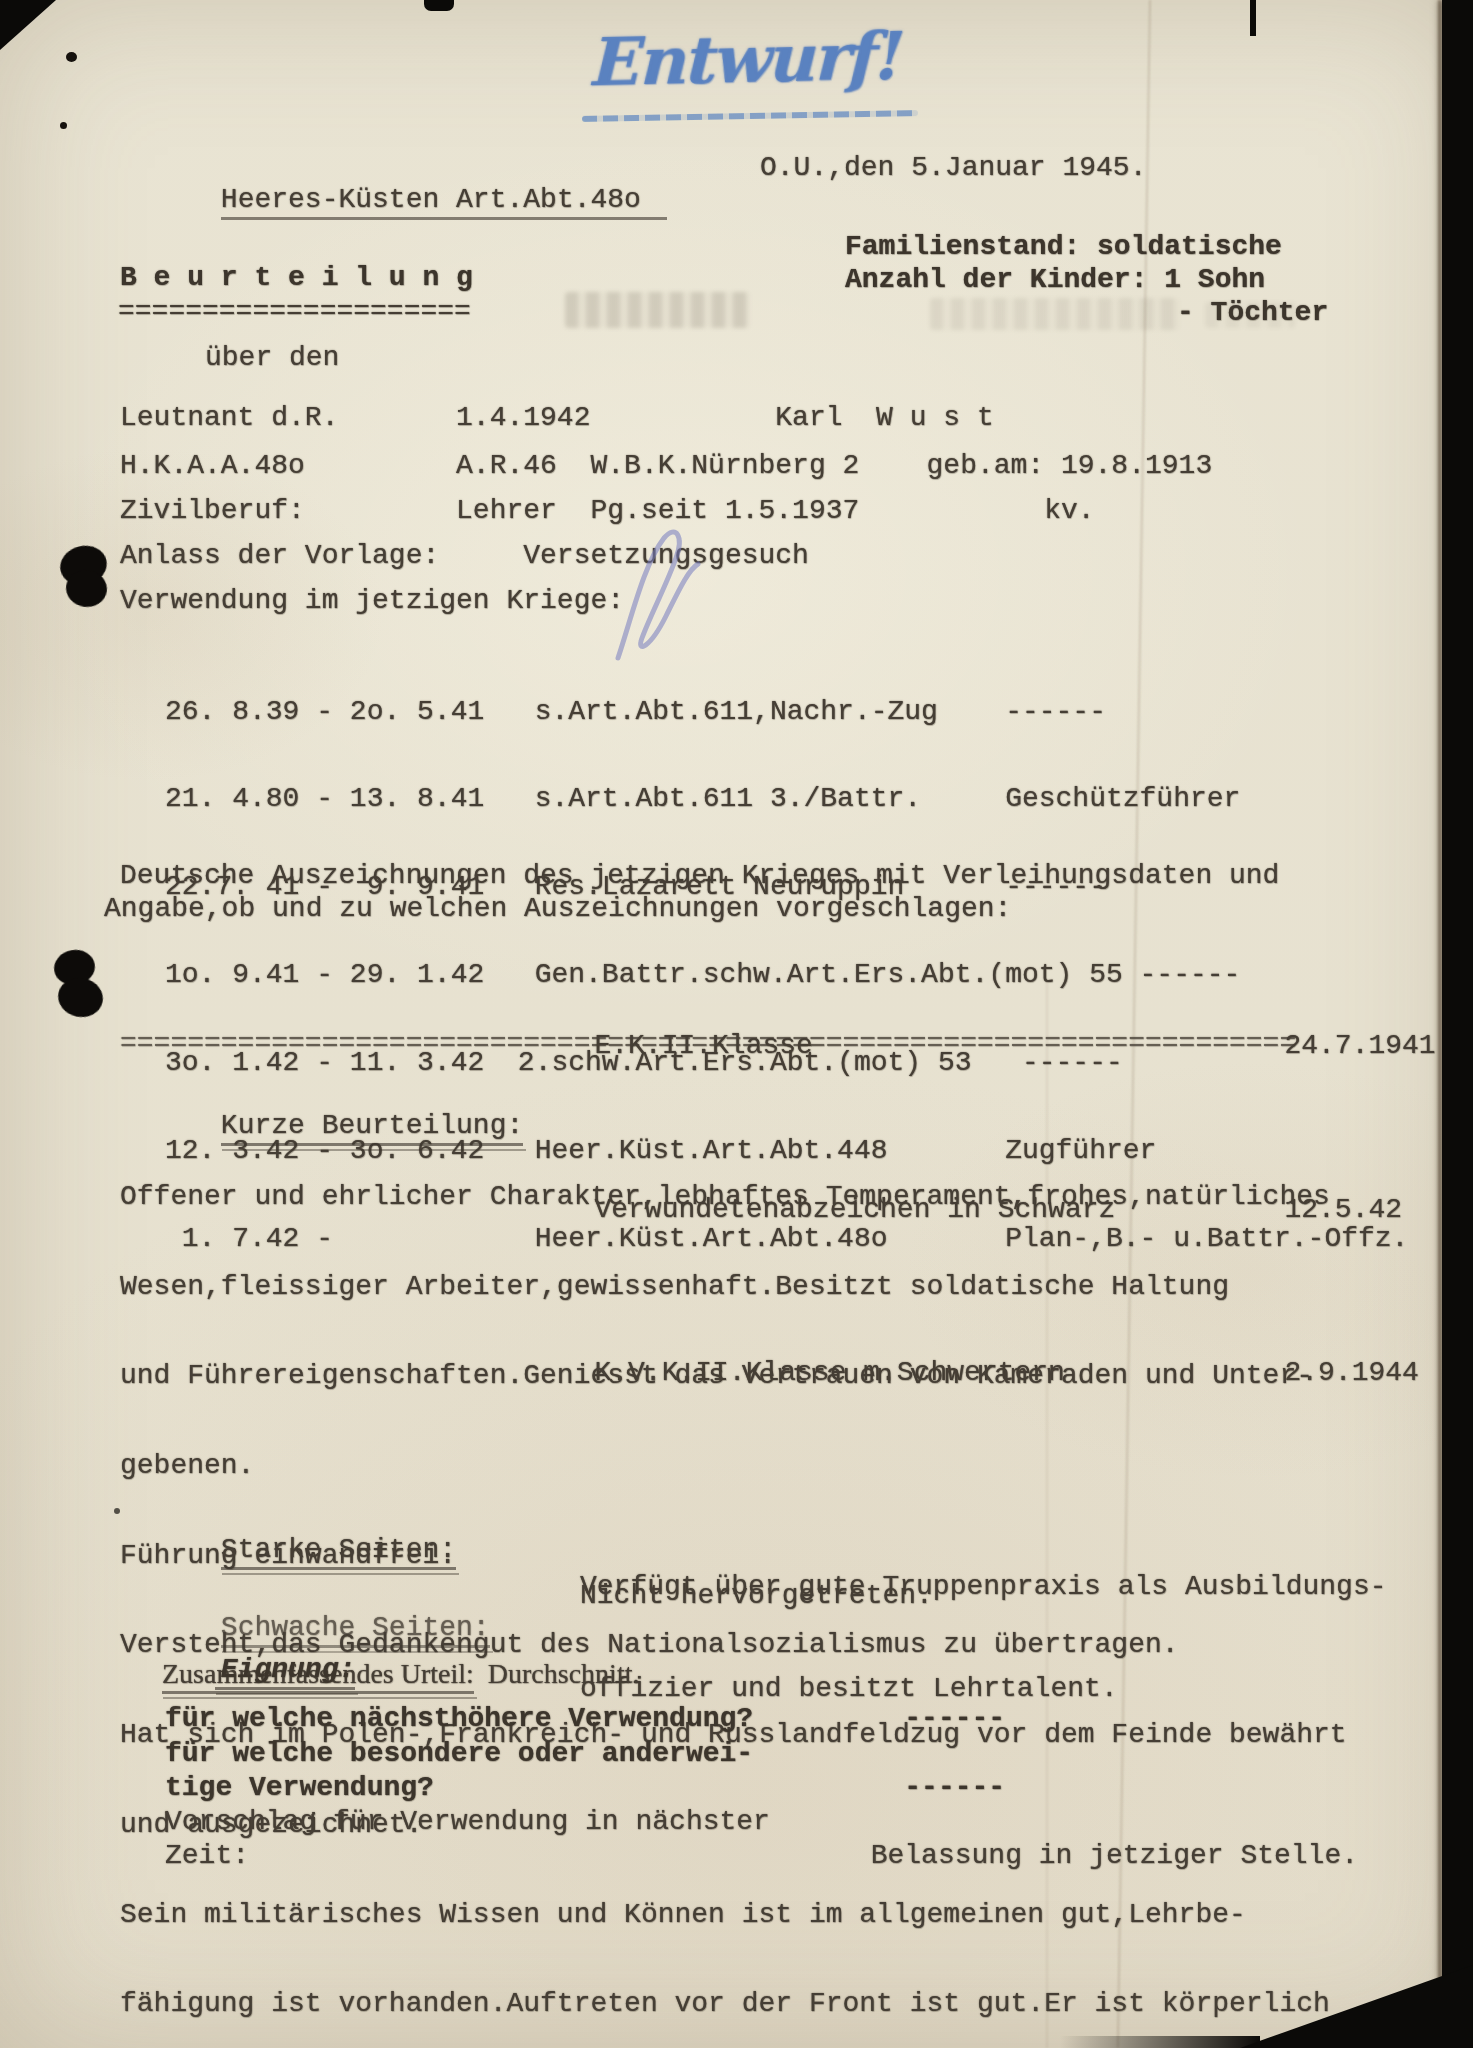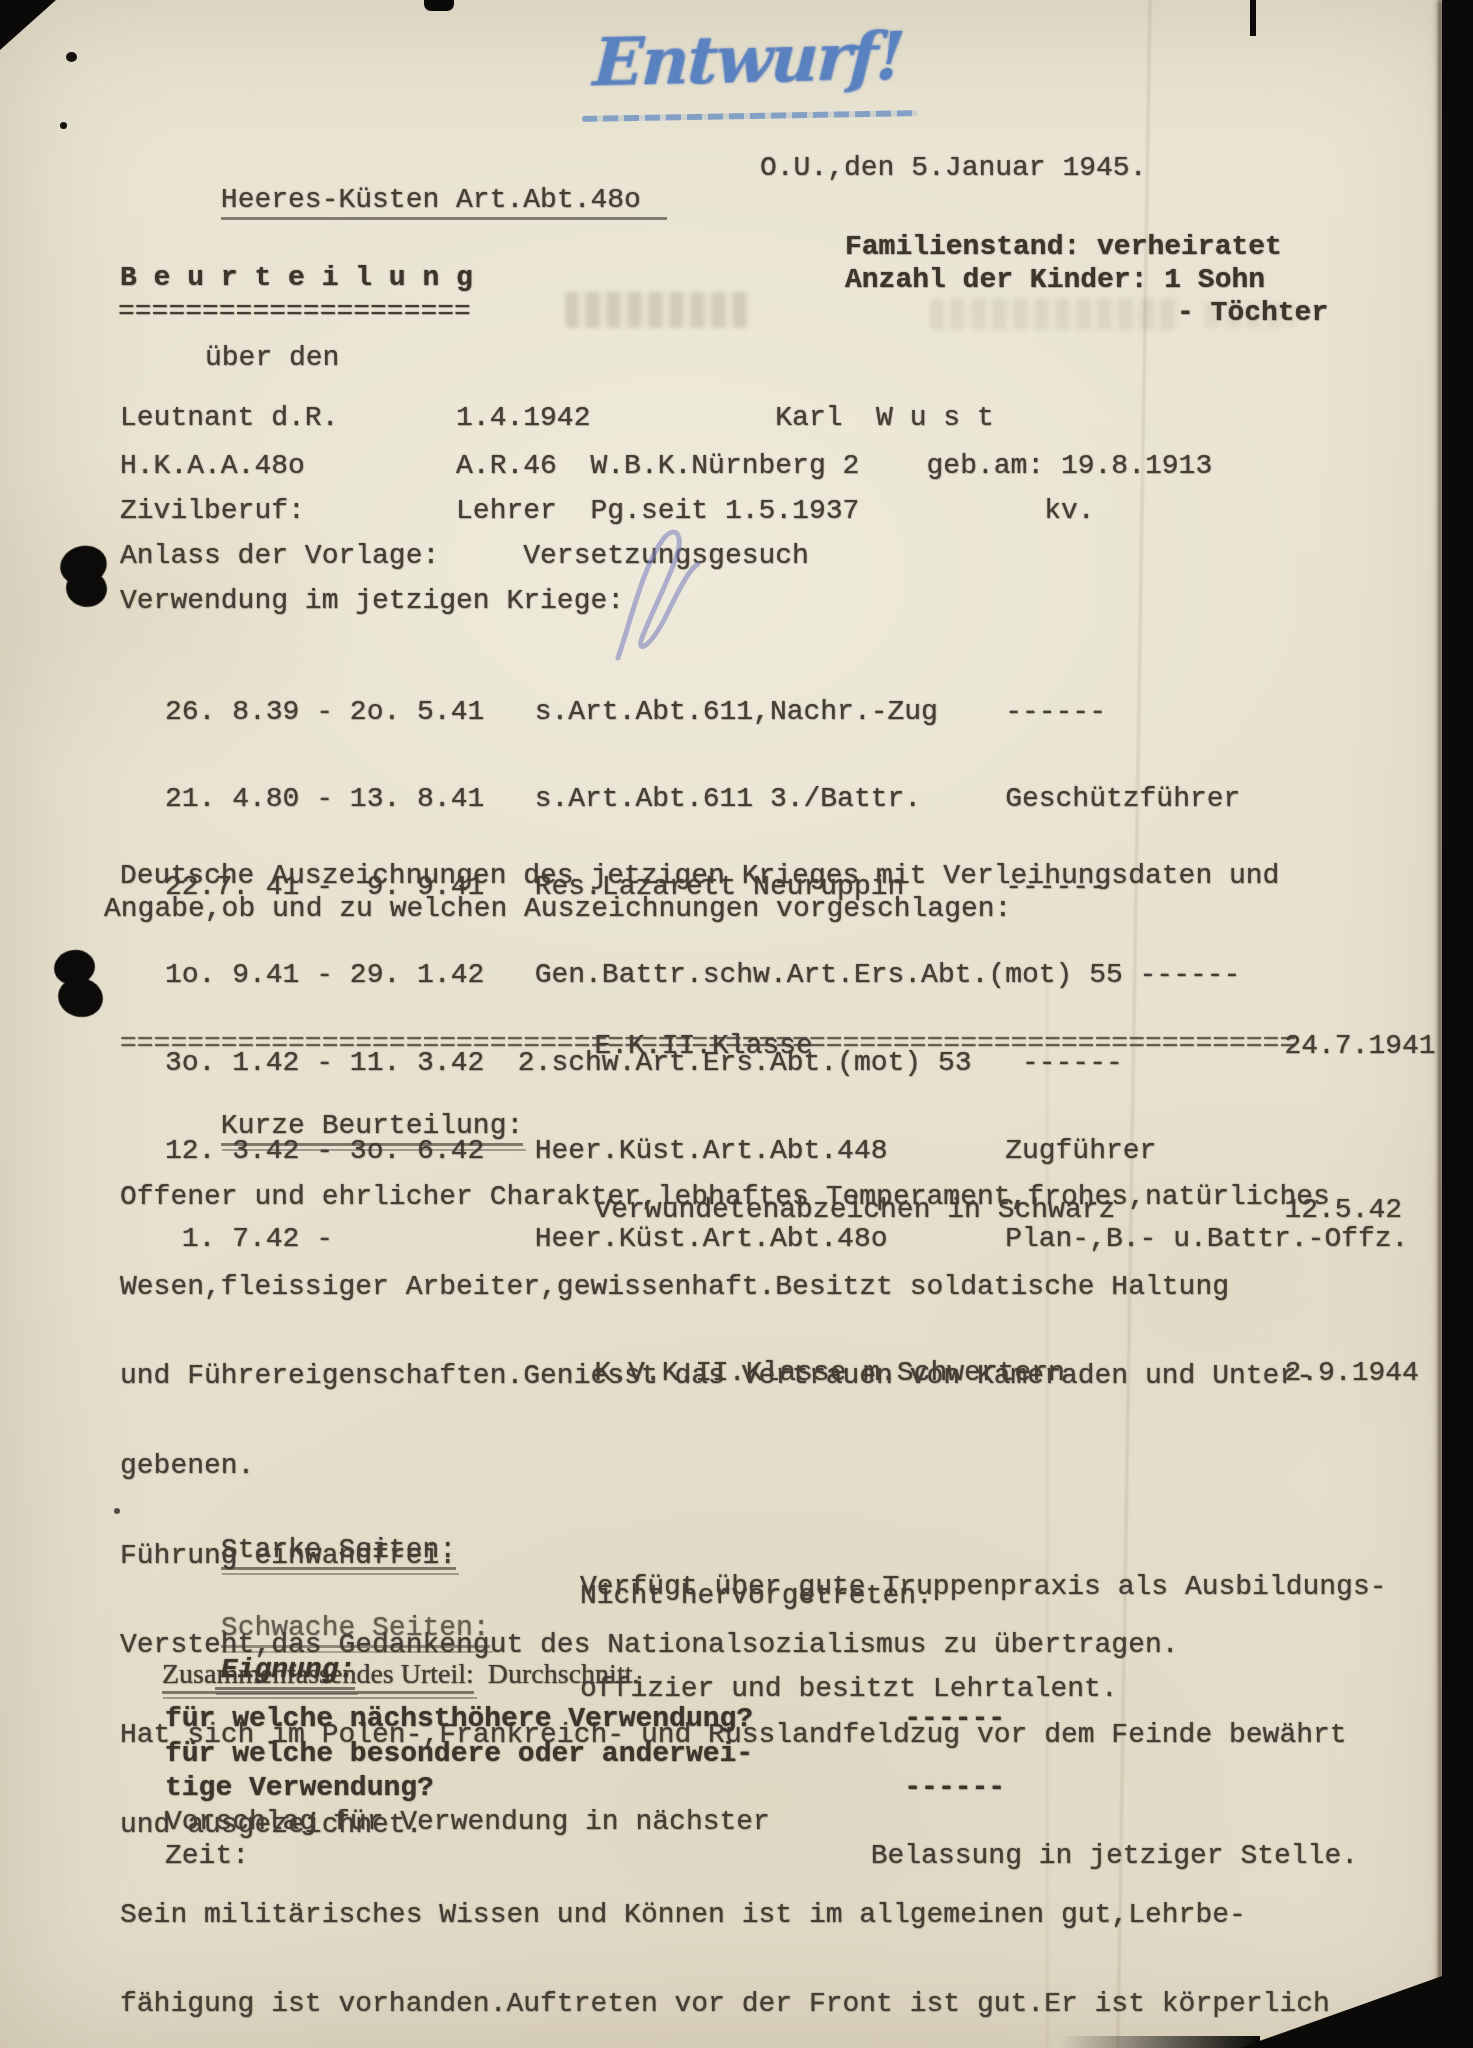--- a/index.html
+++ b/index.html
@@ -55,21 +55,21 @@
     <div class="crease" style="left:1438px;top:0;width:3px;height:2048px;background:rgba(90,72,52,.45);"></div>
 
     <div class="stamp">Entwurf!</div>
     <div class="stamp-rule"></div>
 
     <div class="tw" style="left:120px;top:152px;">
       <span class="u1" style="padding-right:26px;">Heeres-Küsten Art.Abt.48o</span>
     </div>
     <div class="tw" style="left:760px;top:152px;">O.U.,den 5.Januar 1945.</div>
 
-    <div class="tw fam bold" style="left:845px;top:230px;">Familienstand: verheiratet</div>
+    <div class="tw fam bold" style="left:845px;top:230px;">Familienstand: soldatische</div>
     <div class="tw fam bold" style="left:845px;top:263px;text-align:right;">Anzahl der Kinder: 1 Sohn</div>
     <div class="tw fam bold" style="left:1177px;top:296px;">- Töchter</div>
 
     <div class="tw bold" style="left:120px;top:262px;">B e u r t e i l u n g</div>
     <div class="tw" style="left:118px;top:296px;color:rgba(58,51,43,.82);">=====================</div>
 
     <div class="smudge" style="left:565px;top:292px;width:185px;height:36px;opacity:.35;"></div>
     <div class="smudge" style="left:930px;top:298px;width:250px;height:32px;opacity:.20;"></div>
     <div class="smudge" style="left:1205px;top:302px;width:90px;height:26px;opacity:.14;"></div>
 

